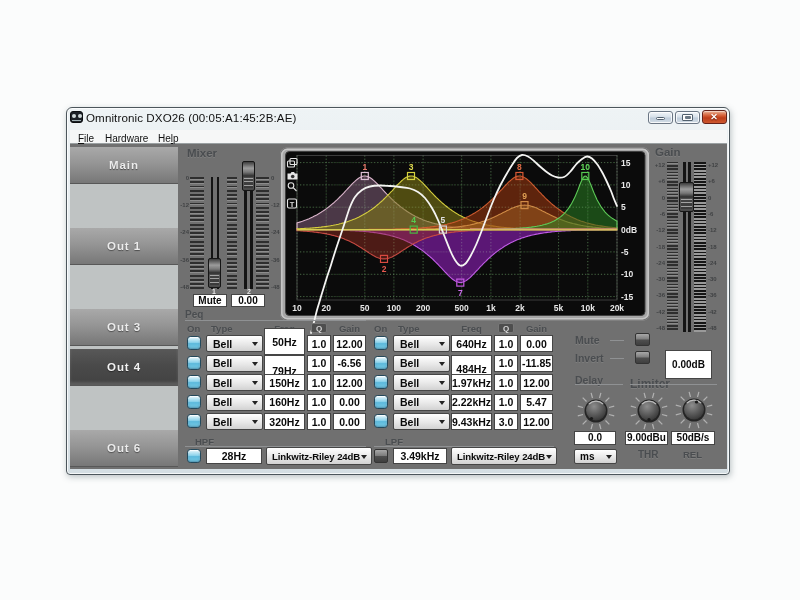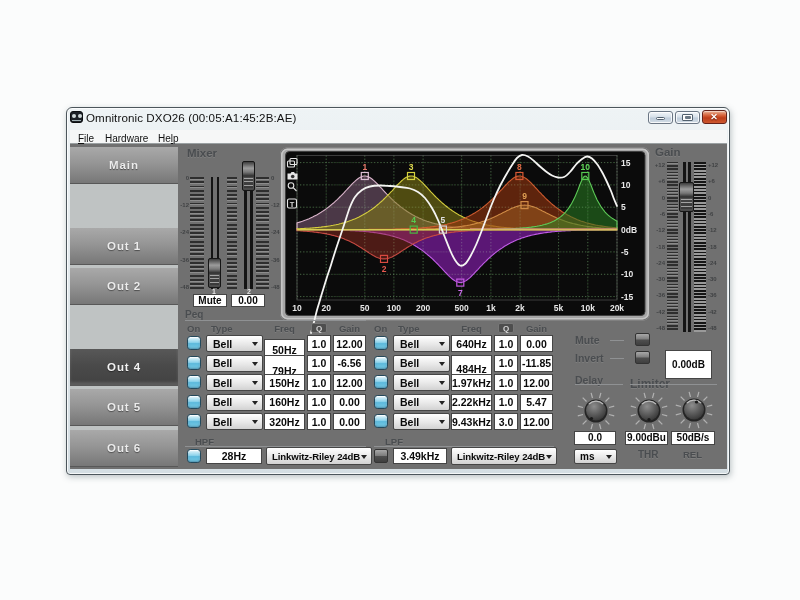--- a/index.html
+++ b/index.html
@@ -54,23 +54,22 @@
 <div class="abs" style="left:701.5px;top:109.5px;width:25px;height:14px;border:1px solid #64221a;border-radius:3px;background:linear-gradient(180deg,#eab193,#d2572f 42%,#bc3d1a 58%,#cd5830);box-shadow:inset 0 1px 1px rgba(255,255,255,.5)"></div>
 <div class="abs" style="left:701.5px;top:109.5px;width:25px;height:14px;color:#fff;font-weight:bold;font-size:9px;text-align:center;line-height:14px;text-shadow:0 1px 1px rgba(80,10,0,.8)">✕</div>
 <div id="menubar"></div>
 <div class="abs" style="left:78px;top:132.5px;font-size:10px;color:#111"><span style="text-decoration:underline">F</span>ile</div>
 <div class="abs" style="left:105px;top:132.5px;font-size:10px;color:#111">Hardware</div>
 <div class="abs" style="left:158px;top:132.5px;font-size:10px;color:#111">He<span style="text-decoration:underline">l</span>p</div>
 <div id="content"></div>
 <div class="tabcol"></div>
 <div class="tab" style="left:70px;top:147.0px">Main</div>
 <div class="tab" style="left:70px;top:227.8px">Out 1</div>
-<div class="tab" style="left:70px;top:268.2px">Out 2</div>
+<div class="tab" style="left:70px;top:308.6px">Out 3</div>
 <div class="tab sel" style="left:70px;top:349.0px">Out 4</div>
-<div class="tab" style="left:70px;top:389.4px">Out 5</div>
 <div class="tab" style="left:70px;top:429.8px">Out 6</div>
 <div class="slabel" style="left:187px;top:147px;font-size:11.5px">Mixer</div>
 <div class="tick" style="left:190px;top:177px;width:14px;height:112px"></div>
 <div class="tick" style="left:226.5px;top:177px;width:10px;height:112px"></div>
 <div class="tick" style="left:255.5px;top:177px;width:13px;height:112px"></div>
 <div class="num" style="left:175px;top:175.0px">0</div>
 <div class="num" style="left:271px;top:175.0px;text-align:left">0</div>
 <div class="num" style="left:175px;top:202.2px">-12</div>
 <div class="num" style="left:271px;top:202.2px;text-align:left">-12</div>
 <div class="num" style="left:175px;top:229.4px">-24</div>
@@ -194,21 +193,21 @@
 </svg>
 <div class="slabel" style="left:185px;top:309px;font-size:10px">Peq</div>
 <div class="hline" style="left:185px;top:320px;width:181px"></div>
 <div class="slabel" style="left:187px;top:323px;font-size:9.5px">On</div>
     <div class="slabel" style="left:211px;top:323px;font-size:9.5px">Type</div>
     <div class="slabel" style="left:264px;top:323px;width:41px;text-align:center;font-size:9.5px">Freq</div>
     <div class="abs" style="left:311px;top:322.5px;width:16px;height:10px;background:#4e4e4e;border:1px solid #777;border-radius:2px;color:#d8d8d8;font-size:8px;font-weight:bold;text-align:center;line-height:9px">Q</div>
     <div class="slabel" style="left:333px;top:323px;width:33px;text-align:center;font-size:9.5px">Gain</div>
     <div class="bluebtn" style="left:187px;top:336.0px"></div>
     <div class="dd" style="left:206px;top:335.0px;width:57px;height:17px;padding-left:6px">Bell<span class="arr"></span></div>
-    <div class="wbox" style="left:264px;top:339px;width:41px;height:21px">50Hz</div>
+    <div class="wbox" style="left:264px;top:328px;width:41px;height:27px">50Hz</div>
     <div class="wbox" style="left:307px;top:335.0px;width:24px;height:17px">1.0</div>
     <div class="wbox" style="left:333px;top:335.0px;width:33px;height:17px">12.00</div>
     <div class="bluebtn" style="left:187px;top:355.6px"></div>
     <div class="dd" style="left:206px;top:354.6px;width:57px;height:17px;padding-left:6px">Bell<span class="arr"></span></div>
     <div class="wbox" style="left:264px;top:354.6px;width:41px;height:32px">79Hz</div>
     <div class="wbox" style="left:307px;top:354.6px;width:24px;height:17px">1.0</div>
     <div class="wbox" style="left:333px;top:354.6px;width:33px;height:17px">-6.56</div>
     <div class="bluebtn" style="left:187px;top:375.2px"></div>
     <div class="dd" style="left:206px;top:374.2px;width:57px;height:17px;padding-left:6px">Bell<span class="arr"></span></div>
     <div class="wbox" style="left:264px;top:374.2px;width:41px;height:17px">150Hz</div>

